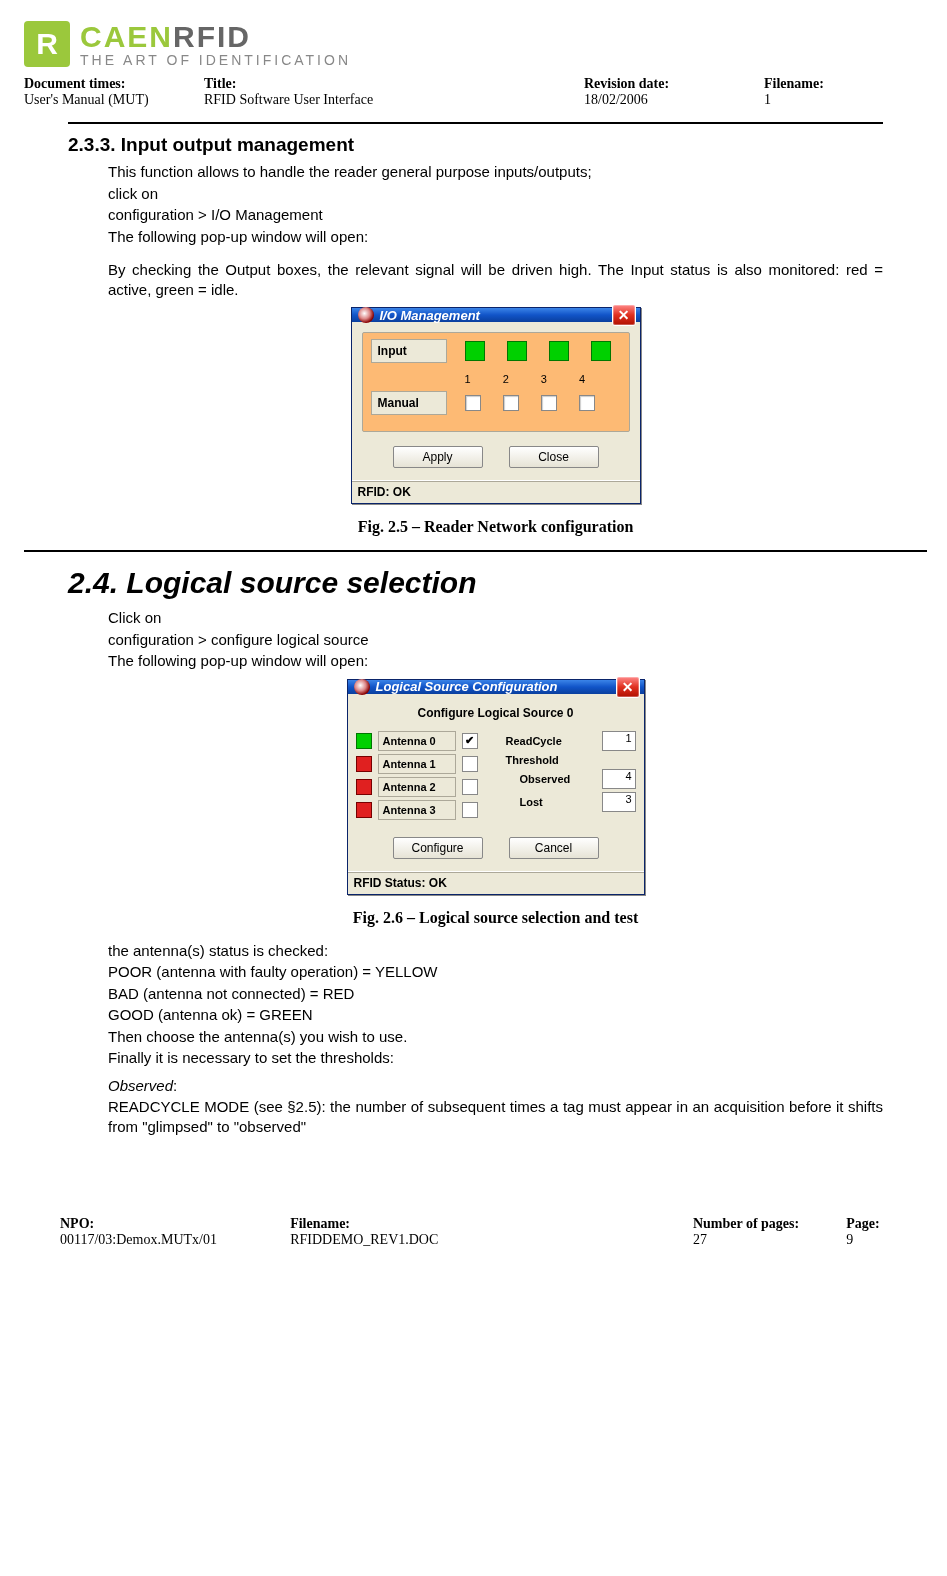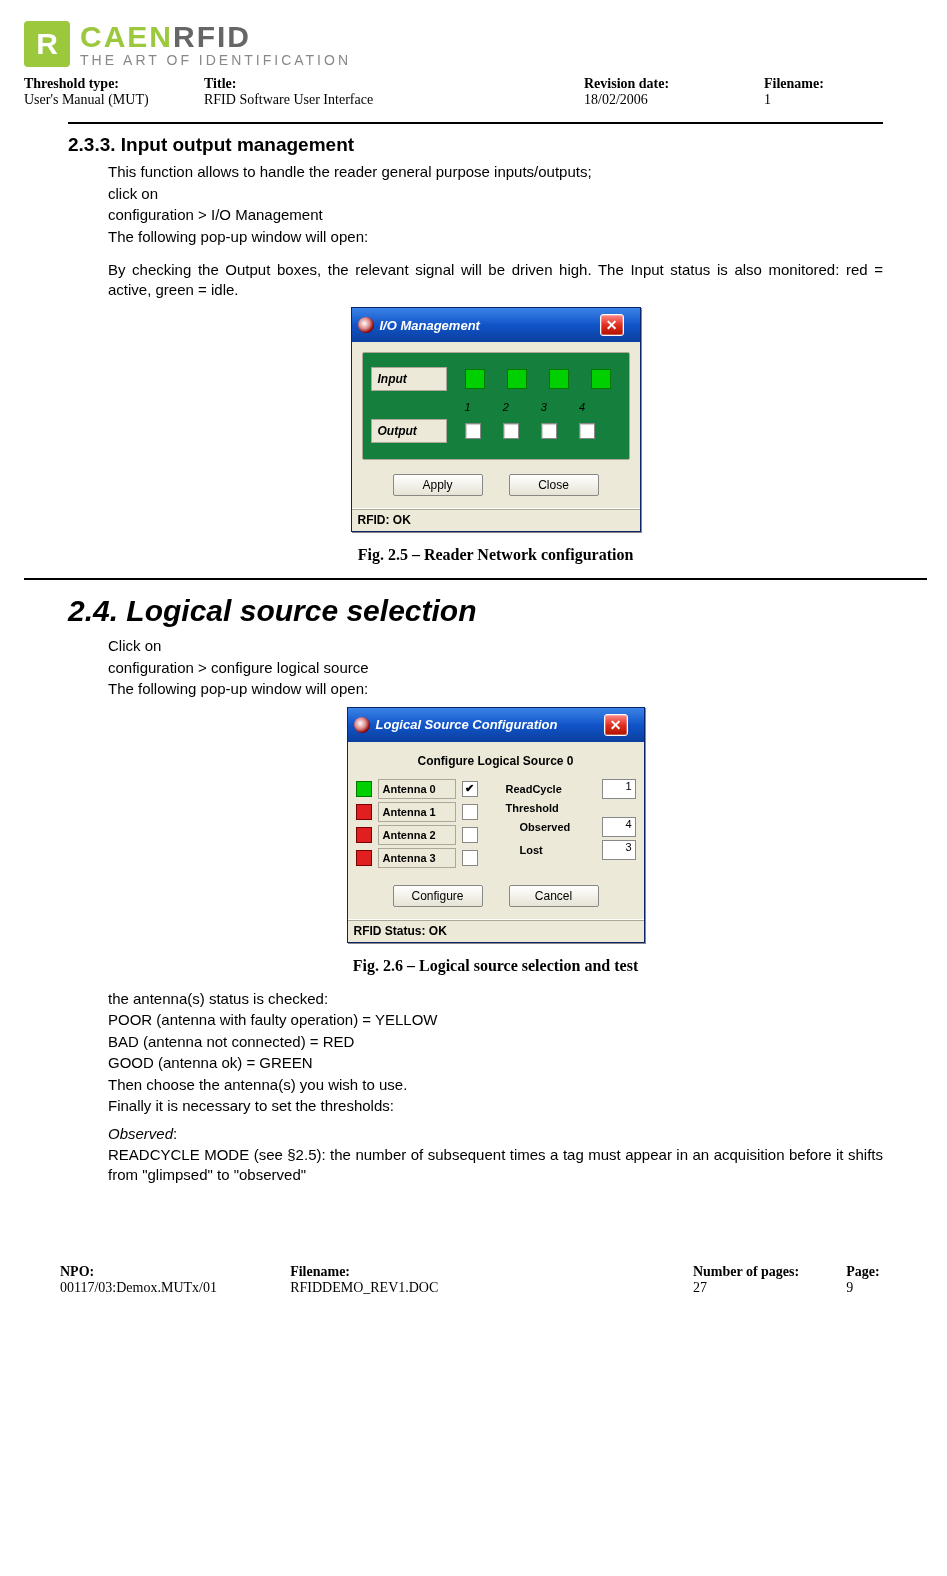--- a/index.html
+++ b/index.html
@@ -93,23 +93,23 @@
   .xp-dialog {
     margin: 8px auto 0 auto;
     border: 1px solid #0A246A;
     background: #ECE9D8;
     box-shadow: 1px 1px 0 #888;
     font-family: Tahoma, sans-serif;
     font-size: 12px;
   }
   .xp-titlebar {
     background: linear-gradient(to bottom, #3B84E8 0%, #1154C8 50%, #0A3F9E 100%);
-    height: 34px;
+    height: 14px;
     display: flex; align-items: center;
-    padding: 0 16px 0 6px;
+    padding: 0 4px 0 6px;
     color: #fff;
   }
   .xp-titlebar .java-icon {
     width: 16px; height: 16px;
     background: radial-gradient(circle at 40% 40%, #fff 0%, #d88 40%, #800 70%);
     border-radius: 50%;
     margin-right: 6px;
   }
   .xp-titlebar .title { font-weight: bold; font-style: italic; font-size: 13px; flex: 1; }
   .xp-close {
@@ -120,25 +120,24 @@
     color: #fff;
     display: flex; align-items: center; justify-content: center;
     font-weight: bold; font-size: 14px;
     box-shadow: inset 0 0 0 1px rgba(255,255,255,.3);
   }
 
   
   .io-dialog { width: 288px; }
   .io-body { padding: 10px 10px 0 10px; }
   .io-grid {
-    background: #15803d;
+    background: #fdba74;
     border: 1px solid #aca899;
     border-radius: 2px;
-    padding: 10px 8px 6px 8px;
-    font-style: italic;
+    padding: 2px 8px 6px 8px;
   }
   .io-row { display: flex; align-items: center; margin: 4px 0 10px 0;}
   .io-row .lbl {
     width: 62px;
     border: 1px solid #aca899;
     background: #ECE9D8;
     padding: 4px 6px;
     font-weight: bold;
     font-size: 12px;
   }
@@ -218,21 +217,21 @@
   <div class="logo-text">
     <div class="logo-main">
       <span>CAEN</span><span class="grey">RFID</span>
     </div>
     <div class="logo-sub">THE  ART  OF  IDENTIFICATION</div>
   </div>
 </div>
 
 <div class="doc-info header-info">
   <div class="cell">
-    <span class="label">Threshold type:</span>
+    <span class="label">Document times:</span>
     <span class="value">User's Manual (MUT)</span>
   </div>
   <div class="cell">
     <span class="label">Title:</span>
     <span class="value">RFID Software User Interface</span>
   </div>
   <div class="cell">
     <span class="label">Revision date:</span>
     <span class="value">18/02/2006</span>
   </div>
@@ -271,21 +270,21 @@
               <div class="sq-green"></div>
             </div>
           </div>
           <div class="io-nums">
             <span>1</span>
             <span>2</span>
             <span>3</span>
             <span>4</span>
           </div>
           <div class="io-row">
-            <div class="lbl">Output</div>
+            <div class="lbl">Manual</div>
             <div class="io-cells">
               <div class="chk"></div>
               <div class="chk"></div>
               <div class="chk"></div>
               <div class="chk"></div>
             </div>
           </div>
         </div>
         <div class="btn-row">
           <div class="xp-btn">Apply</div>

